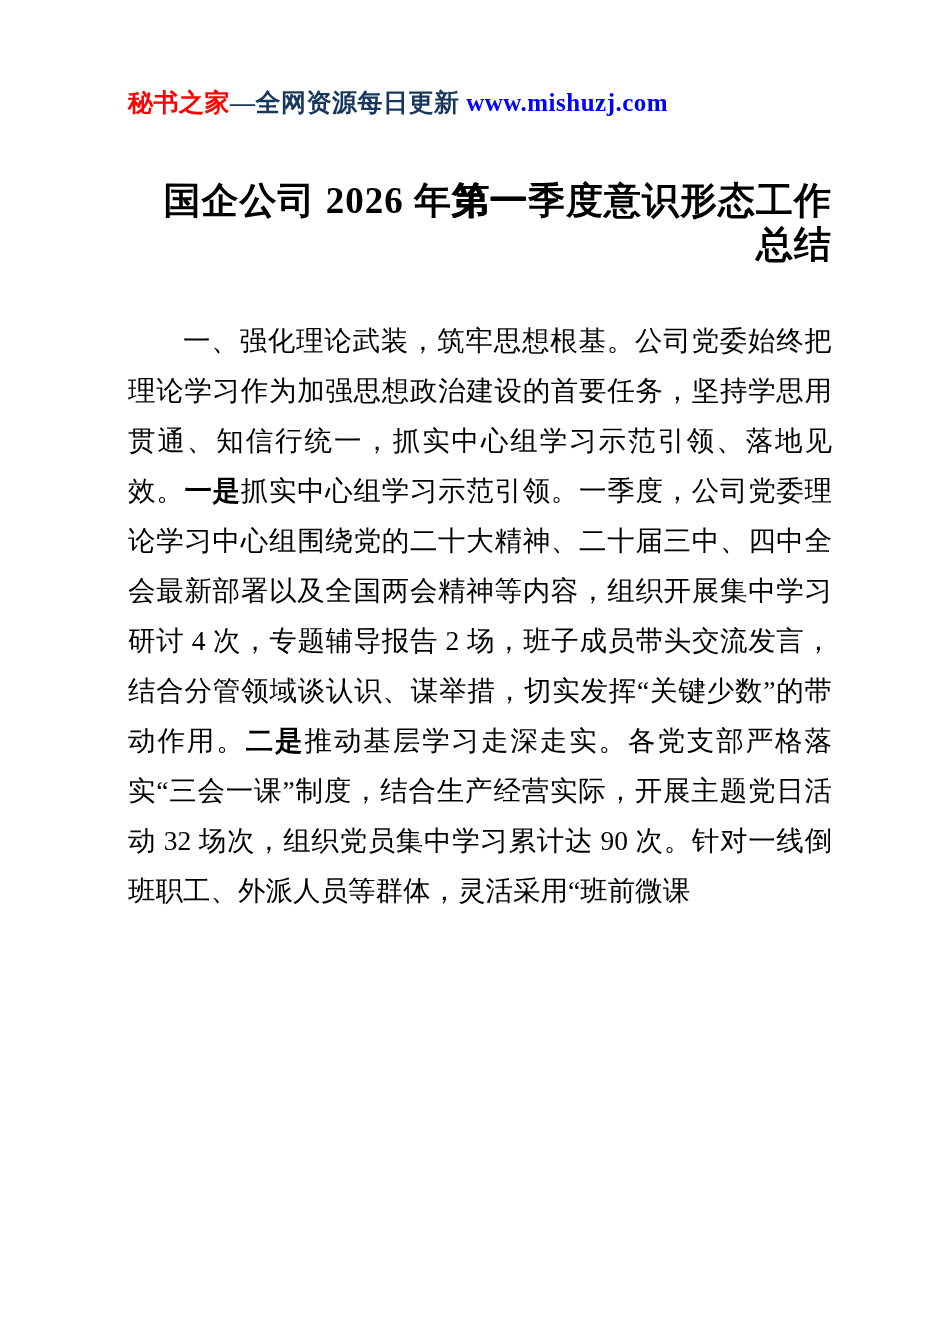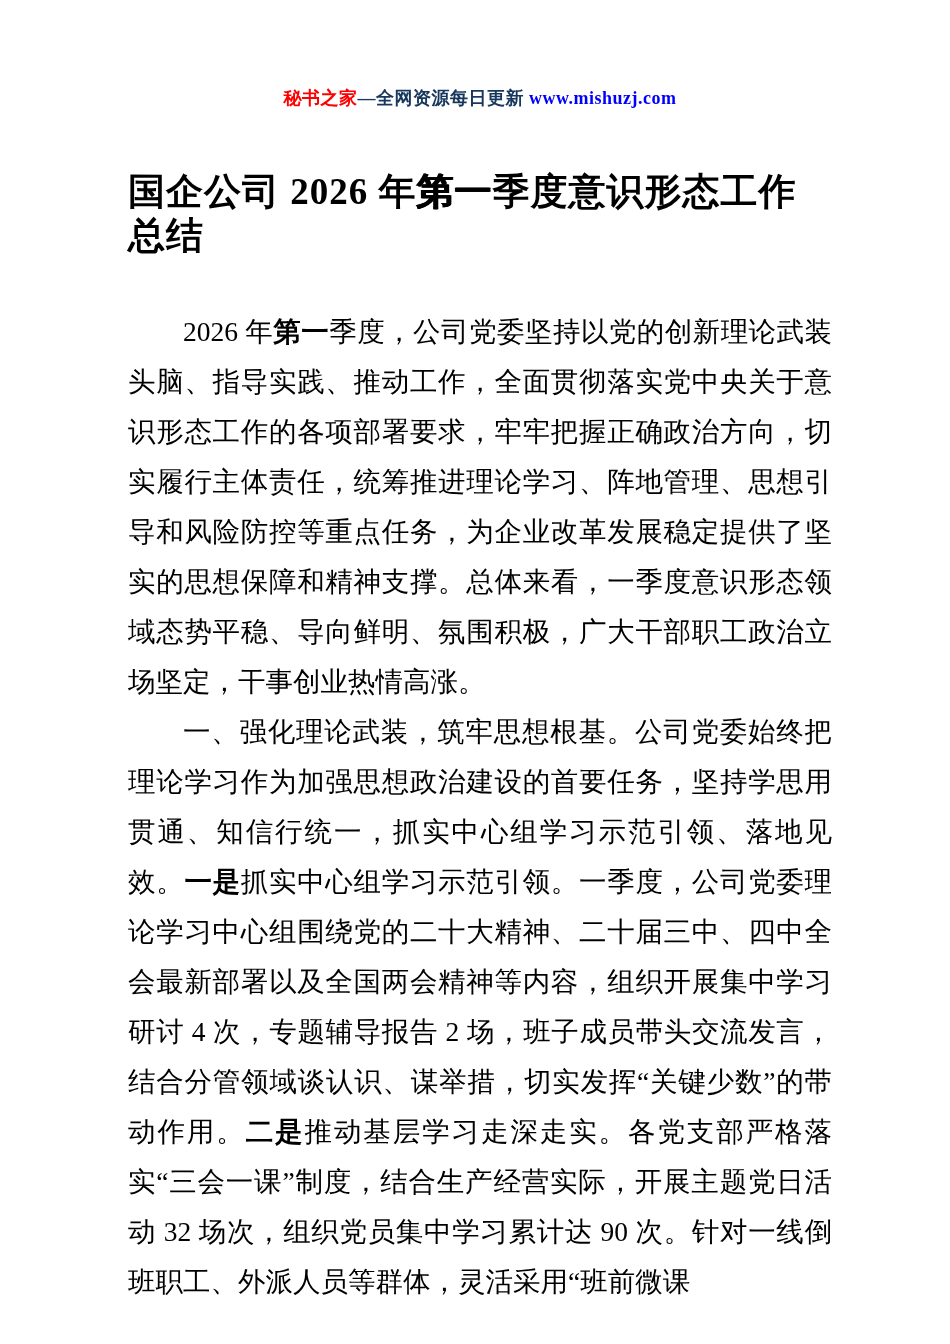--- a/index.html
+++ b/index.html
@@ -10,32 +10,32 @@
     font-family: "Liberation Serif", "DejaVu Serif", serif;
     color: #000000;
   }
   .page {
     width: 950px;
     min-height: 1344px;
     padding: 86px 118px 40px 128px;
     background: #ffffff;
   }
   .header-line {
-    text-align: center;
-    font-size: 18px;
+    text-align: left;
+    font-size: 25px;
     font-weight: bold;
     white-space: nowrap;
     letter-spacing: 0.5px;
   }
   .brand   { color: var(--brand, #ff0000); }
   .tagline { color: var(--tagline, #17375d); }
   .url     { color: var(--url, #0000ff); cursor: pointer; }
   .doc-title {
     margin-top: 60px;
-    text-align: left;
+    text-align: right;
     font-size: 37px;
     font-weight: 700;
     letter-spacing: 1px;
     line-height: 1.2;
   }
   .doc-title .b {
     
     text-shadow: 0.7px 0 currentColor, -0.7px 0 currentColor;
   }
   .body {
@@ -53,18 +53,17 @@
 <body>
 
 <div class="page">
 
   <div class="header-line"><span class="brand">秘书之家</span><span class="tagline">—全网资源每日更新 </span><span class="url">www.mishuzj.com</span></div>
 
   <h1 class="doc-title"><span>国企公司 2026 年</span><span class="b">第一</span><span>季度意识形态工作总结</span></h1>
 
   <div class="body">
 
-    <p><span>2026 年</span><b>第一</b><span>季度，公司党委坚持以党的创新理论武装头脑、指导实践、推动工作，全面贯彻落实党中央关于意识形态工作的各项部署要求，牢牢把握正确政治方向，切实履行主体责任，统筹推进理论学习、阵地管理、思想引导和风险防控等重点任务，为企业改革发展稳定提供了坚实的思想保障和精神支撑。总体来看，一季度意识形态领域态势平稳、导向鲜明、氛围积极，广大干部职工政治立场坚定，干事创业热情高涨。</span></p>
 
     <p><span>一、强化理论武装，筑牢思想根基。公司党委始终把理论学习作为加强思想政治建设的首要任务，坚持学思用贯通、知信行统一，抓实中心组学习示范引领、落地见效。</span><b>一是</b><span>抓实中心组学习示范引领。一季度，公司党委理论学习中心组围绕党的二十大精神、二十届三中、四中全会最新部署以及全国两会精神等内容，组织开展集中学习研讨 4 次，专题辅导报告 2 场，班子成员带头交流发言，结合分管领域谈认识、谋举措，切实发挥“关键少数”的带动作用。</span><b>二是</b><span>推动基层学习走深走实。各党支部严格落实“三会一课”制度，结合生产经营实际，开展主题党日活动 32 场次，组织党员集中学习累计达 90 次。针对一线倒班职工、外派人员等群体，灵活采用“班前微课</span></p>
 
   </div>
 </div>
 
 </body></html>

